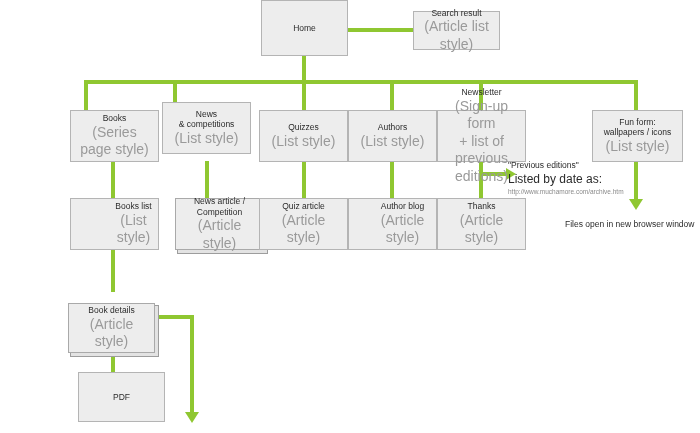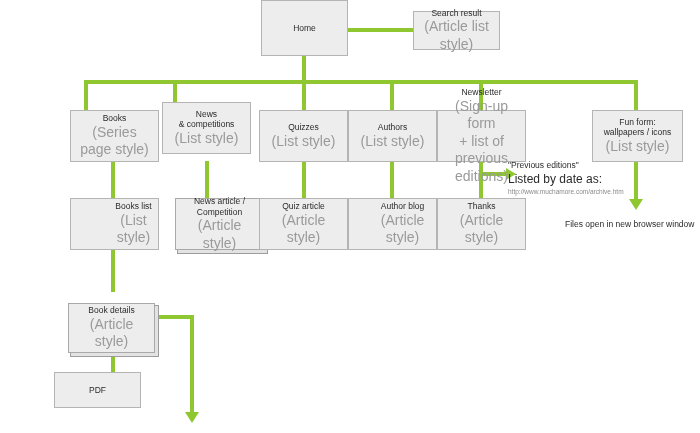--- a/index.html
+++ b/index.html
@@ -187,21 +187,21 @@
   <div class="node" style="left:437px; top:198px; width:89px; height:52px;">
     <span class="title">Thanks</span>
     <span class="sub">(Article style)</span>
   </div>
 
   <div class="node stacked" style="left:68px; top:303px; width:87px; height:50px;">
     <span class="title">Book details</span>
     <span class="sub">(Article style)</span>
   </div>
 
-  <div class="node" style="left:54px; top:372px; width:87px; height:36px;text-align:center;">
+  <div class="node" style="left:78px; top:372px; width:87px; height:50px;text-align:center;">
     <span class="title">PDF</span>
   </div>
 
   <div class="anno" style="left:508px; top:160px; width:185px;">
     <div class="l1">"Previous editions"</div>
     <div class="l2">Listed by date as:</div>
     <div class="l3">http://www.muchamore.com/archive.htm</div>
   </div>
 
   <div class="anno-center" style="left:565px; top:219px;">Files open in new browser window</div>

